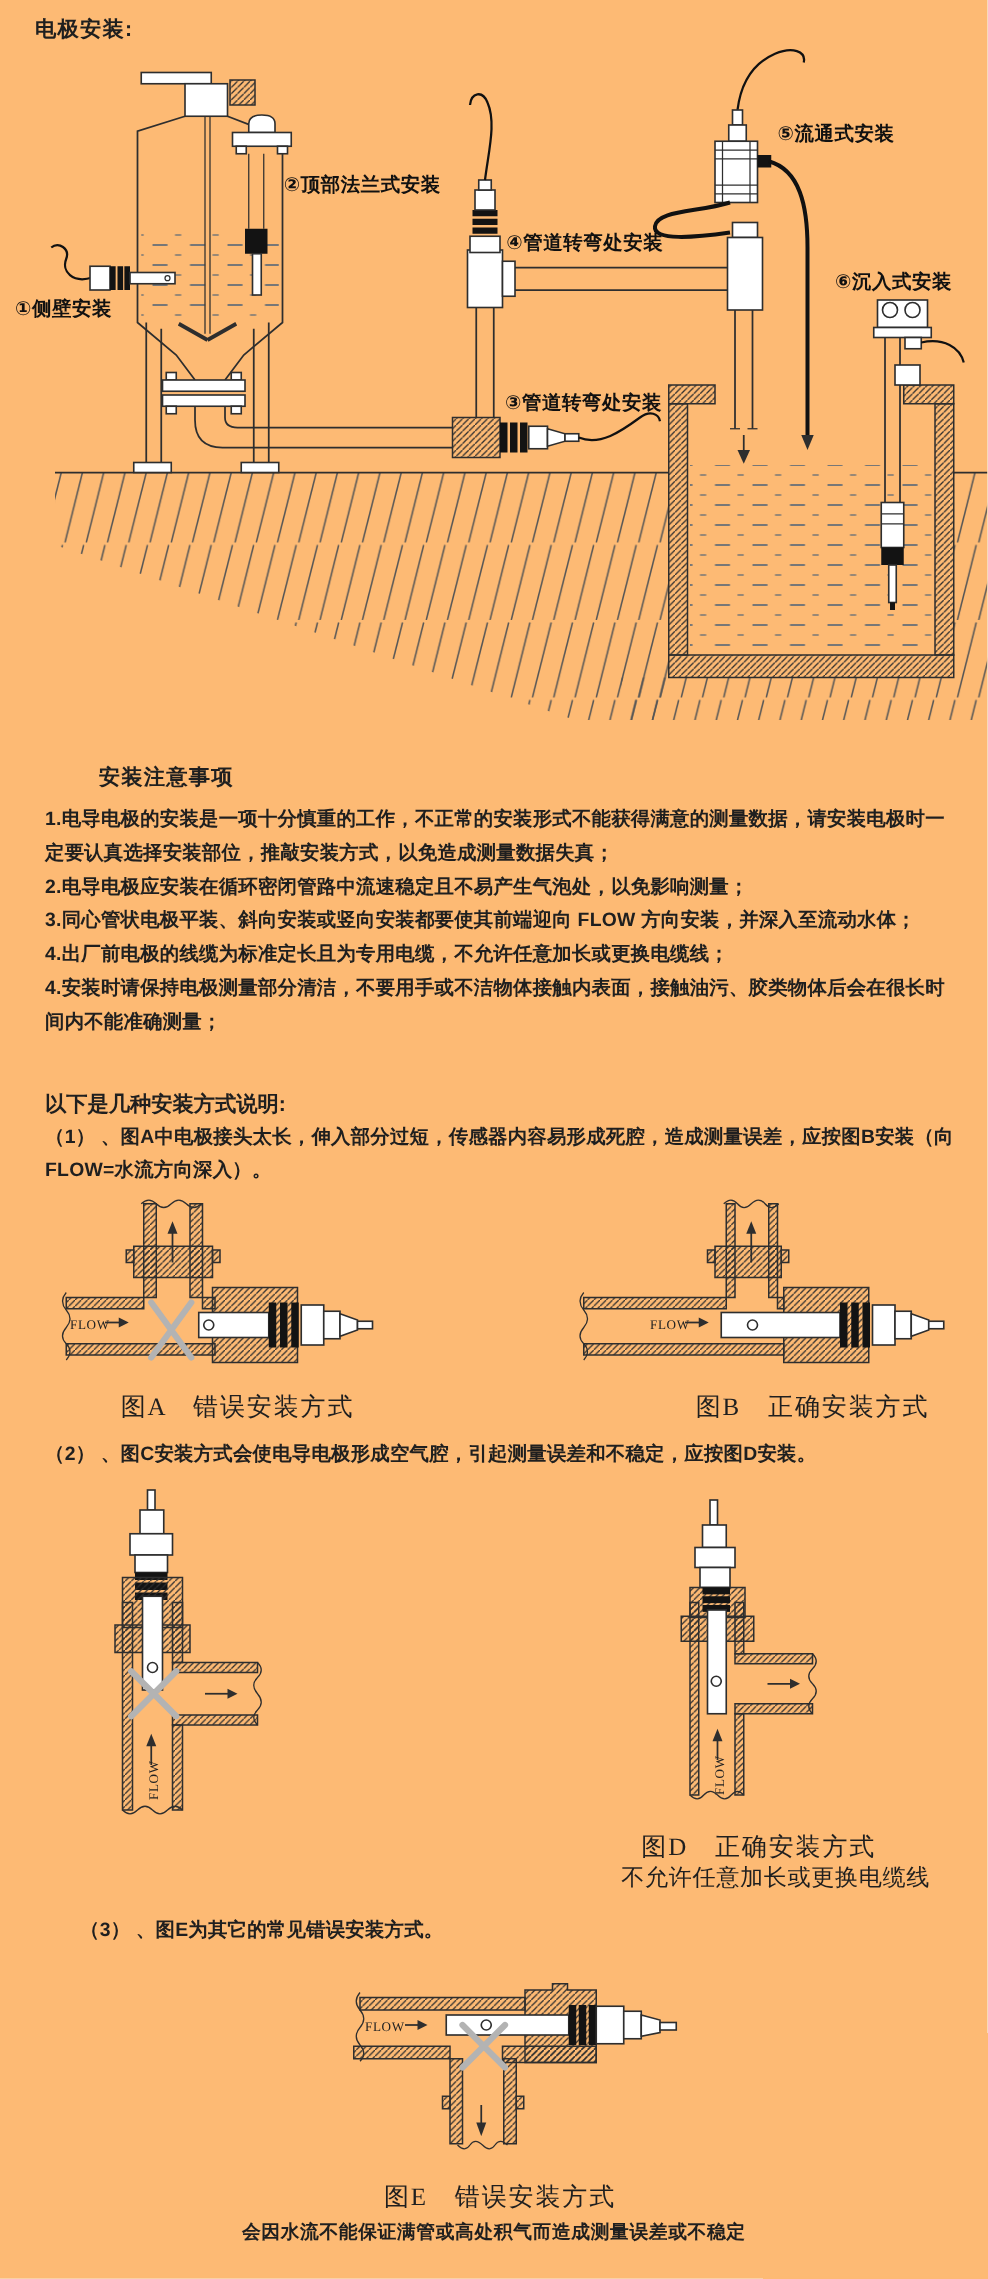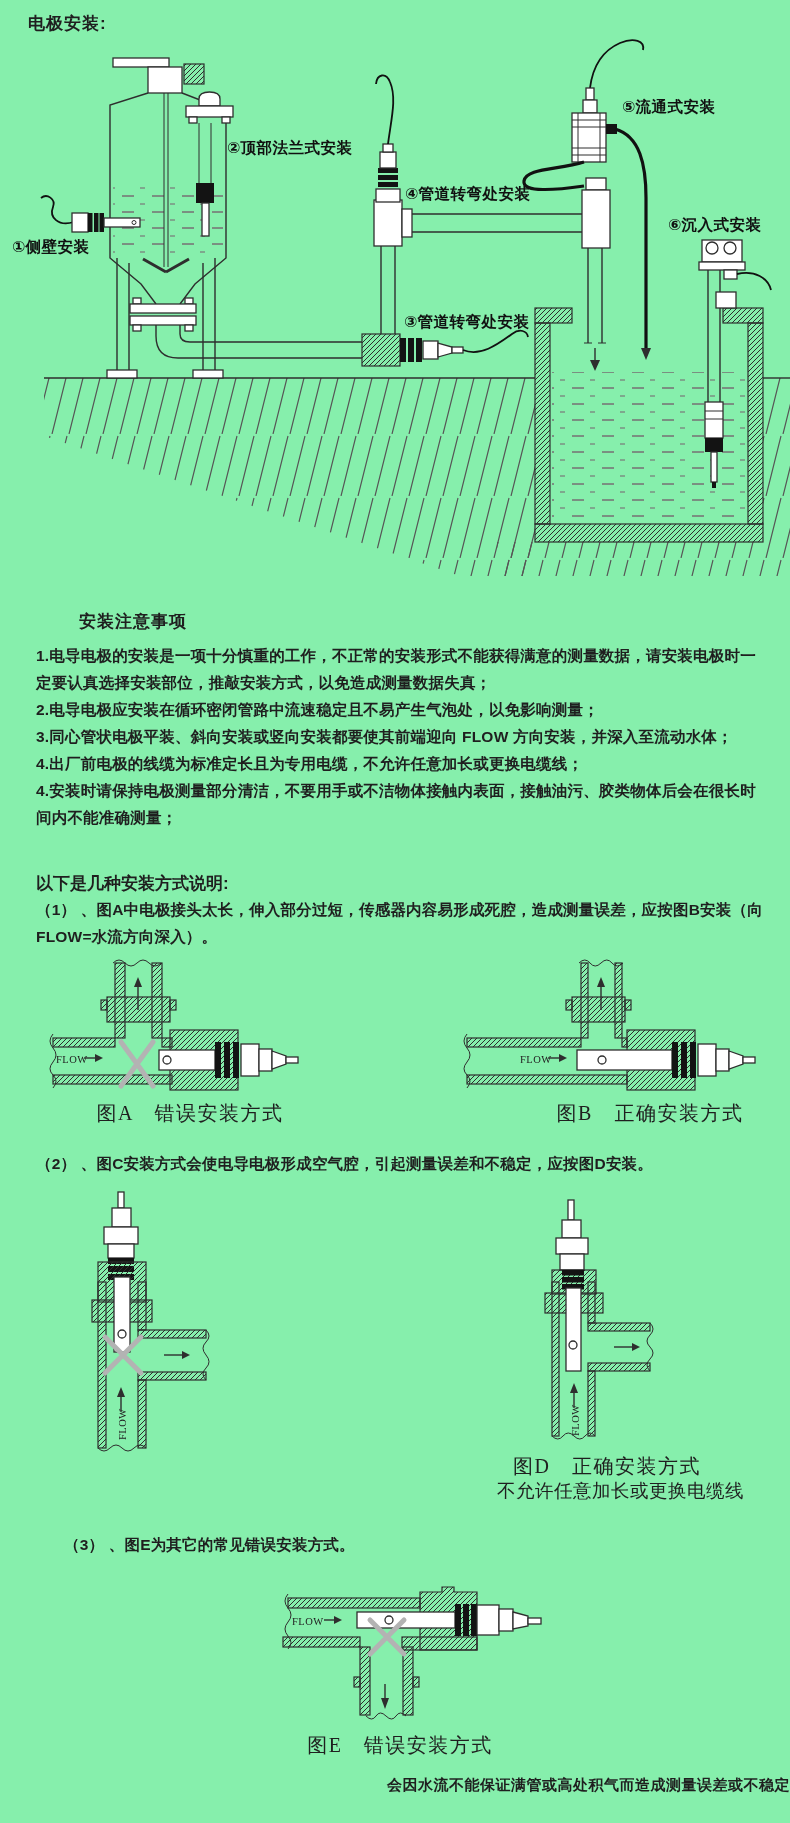--- a/index.html
+++ b/index.html
@@ -1,32 +1,32 @@
 <!DOCTYPE html>
 <html><head>
 <meta charset="utf-8">
 <style>
   html,body{margin:0;padding:0;background:#f2f2f2;}
-  .page{position:relative;width:790px;height:1823px;background:#86efac;overflow:hidden;
+  .page{position:relative;width:790px;height:1823px;background:#fdba74;overflow:hidden;
         font-family:"Liberation Sans","DejaVu Sans",sans-serif;color:#1f1f1f;}
   .abs{position:absolute;}
   .title{left:28px;top:12px;font-size:17px;font-weight:700;letter-spacing:1px;}
   .h2{left:36px;top:610px;font-size:17px;font-weight:700;letter-spacing:1px;margin-left:43px;}
   .notes{left:36px;top:624px;width:730px;font-size:15.5px;font-weight:700;line-height:27px;letter-spacing:.2px;margin-top:18px;}
   .notes p{margin:0;}
   .intro{left:36px;top:870px;font-size:17px;font-weight:700;line-height:27px;}
   .step{font-size:15.5px;font-weight:700;line-height:27px;letter-spacing:.2px;}
   .s1{left:36px;top:896px;width:730px;}
   .s2{left:36px;top:1150px;width:740px;}
   .s3{left:64px;top:1531px;width:700px;}
   .cap{font-family:"Liberation Serif","DejaVu Serif",serif;font-size:20px;letter-spacing:1.5px;
-       text-align:center;white-space:nowrap;}
+       text-align:center;white-space:nowrap;margin-top:12px;}
   .cap2{font-family:"Liberation Serif","DejaVu Serif",serif;font-size:18.5px;letter-spacing:.5px;
         text-align:center;white-space:nowrap;}
-  .footer{left:0;top:1776px;width:790px;text-align:right;font-size:15px;font-weight:700;letter-spacing:.5px;}
+  .footer{left:0;top:1776px;width:790px;text-align:center;font-size:15px;font-weight:700;letter-spacing:.5px;}
   svg{position:absolute;overflow:visible;}
   .wh{fill:#fff;stroke:#2e2e2e;stroke-width:1.3;}
   .ht{fill:url(#p-fh);stroke:#2e2e2e;stroke-width:1.2;}
   .gh{fill:url(#p-gh);stroke:none;}
   .bk{fill:#131313;stroke:none;}
   .ln{fill:none;stroke:#2e2e2e;stroke-width:1.4;}
   .lt{fill:none;stroke:#2e2e2e;stroke-width:1;}
   .cb{fill:none;stroke:#111;stroke-width:1.8;}
   .tb{fill:none;stroke:#111;stroke-width:3.2;}
   .gx{fill:none;stroke:#b3b3b3;stroke-width:5;stroke-linecap:round;}

